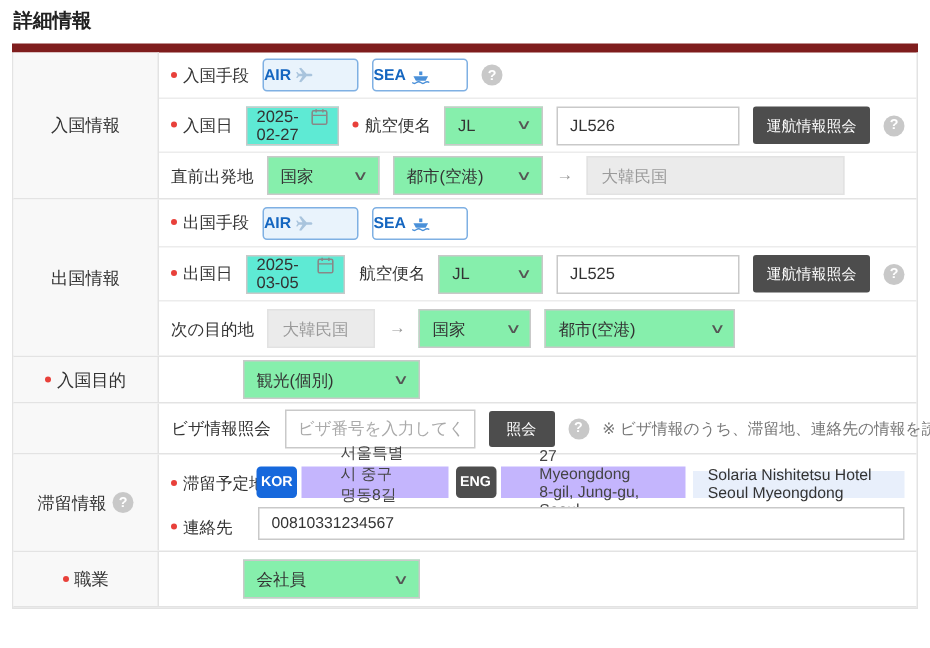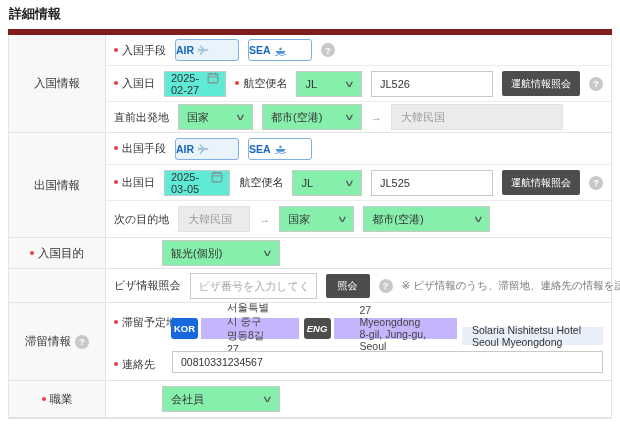--- a/index.html
+++ b/index.html
@@ -48,25 +48,25 @@
   .w172 { width:172px; } .w72 { width:72px; }
   .note { font-size:10.5px; color:#777; white-space:nowrap; }
   .stay { padding:8px 8px 7px 8px; }
   .stayrow { display:flex; gap:2px; }
   .lblcol { width:55px; min-width:55px; padding-top:4px; }
   .staycol { flex:1; display:flex; flex-direction:row; gap:5px; min-width:0; }
   .frow { display:flex; gap:3px; align-items:center; }
   .badge { width:27px; min-width:27px; height:21px; border-radius:3px; color:#fff; font-size:9.5px;
     font-weight:bold; display:flex; align-items:center; justify-content:center; cursor:pointer; }
   .badge.kor { background:#1668dc; }
-  .badge.eng { background:#4d4d4d;font-style:italic; }
+  .badge.eng { background:#4d4d4d; }
   .gfield { flex:1; height:21px; background:#c4b5fd; display:flex; align-items:center;
     padding:0 26px; font-size:10.5px; color:#444; min-width:0; }
   .bluefield { height:18px; background:#e8effb; display:flex; align-items:center; padding:0 10px;
-    font-size:10.5px; color:#333; margin-top:16px; }
+    font-size:10.5px; color:#333; margin-top:3px; }
   .contact { margin-top:6px; }
   .contact .ti { flex:1; height:22px; font-size:10.5px; }
   svg { display:block; }
 </style>
 </head>
 <body>
 
 <div class="wrap">
   <h2 class="title">詳細情報</h2>
 

